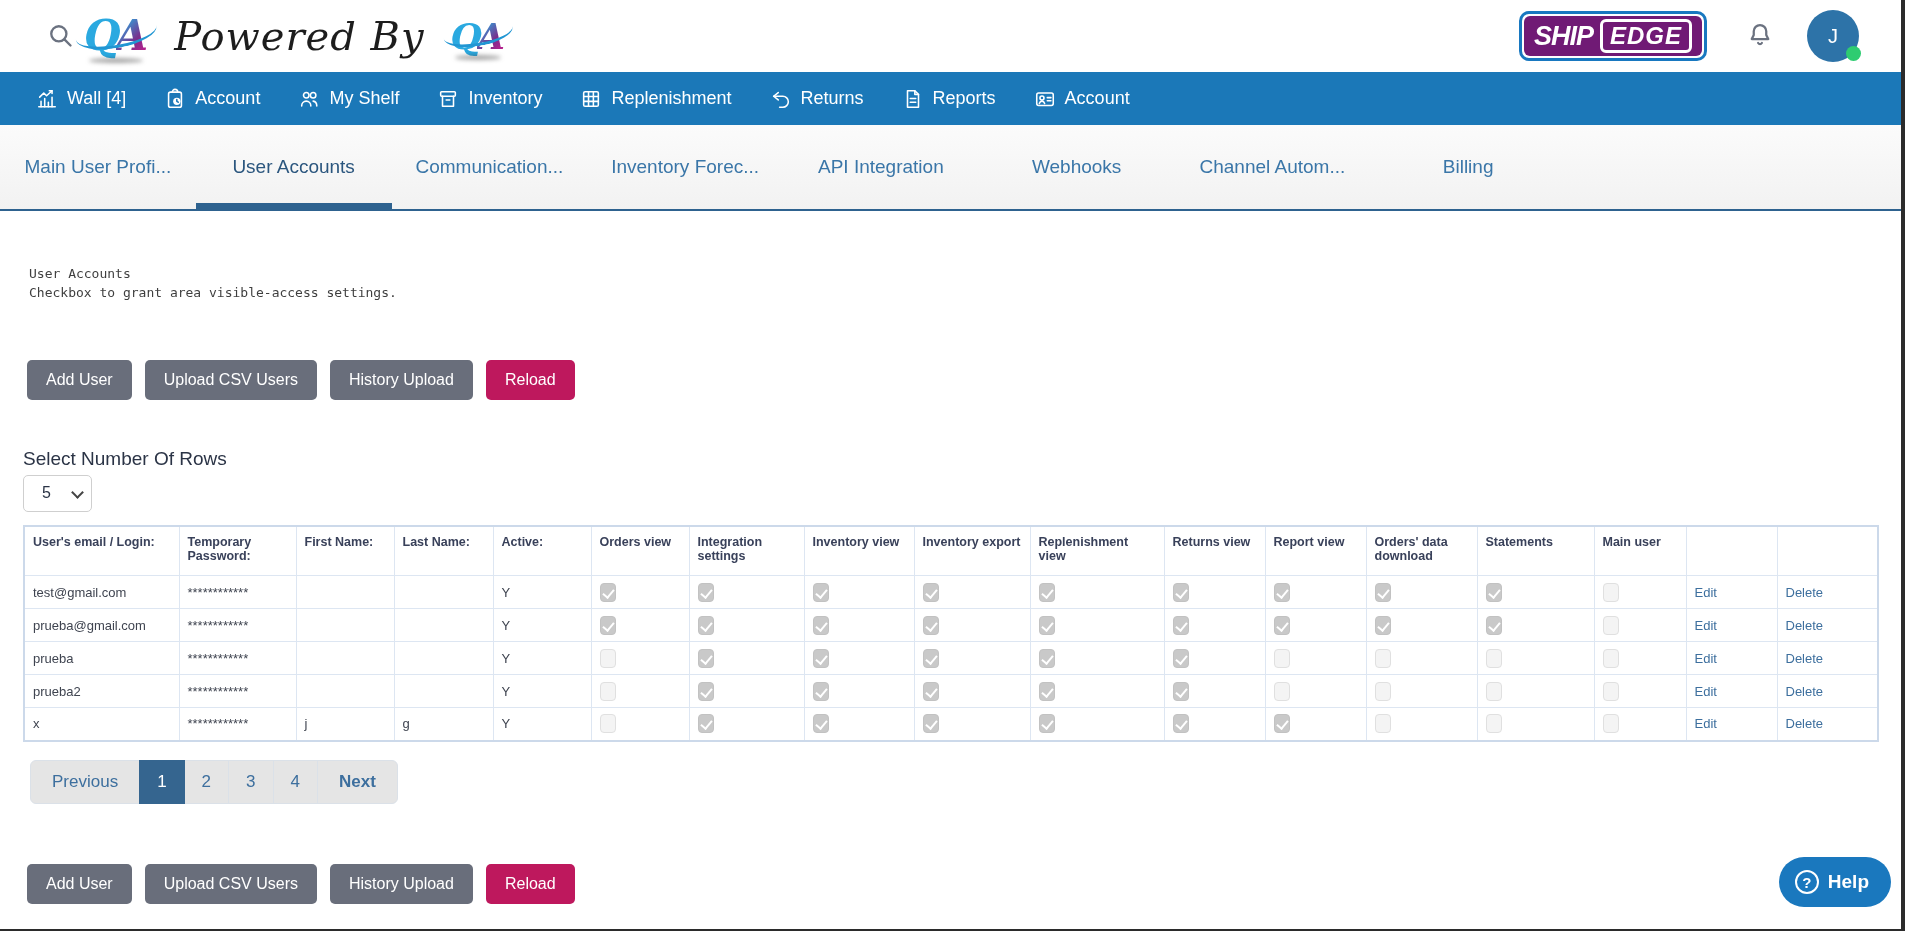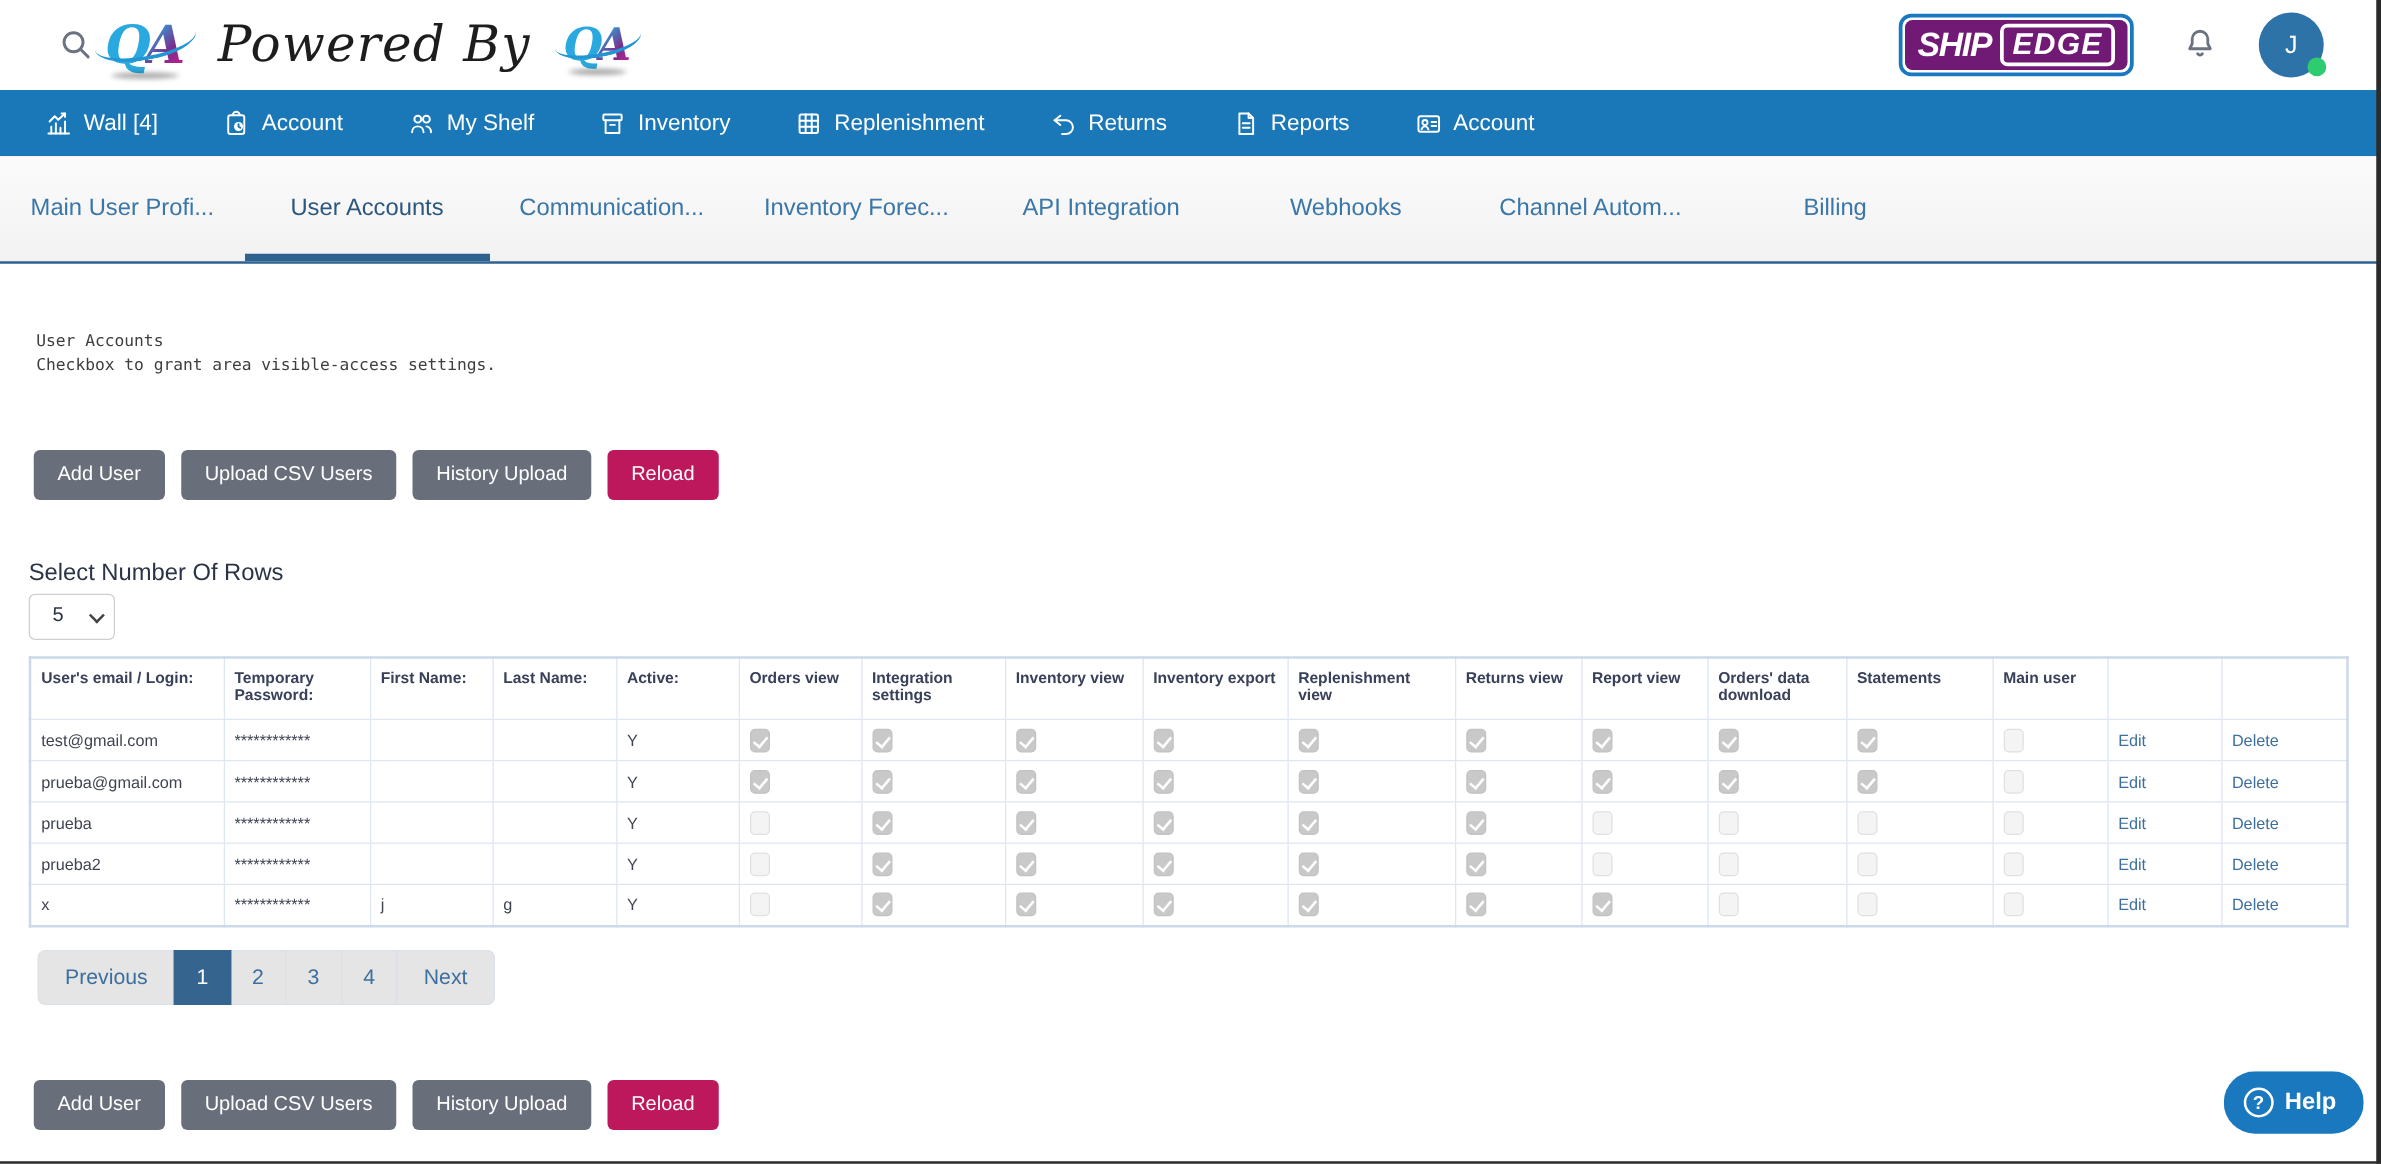--- a/index.html
+++ b/index.html
@@ -37,21 +37,21 @@
 
   .bell-btn { margin-left:38px; }
   .bell-btn svg { width:30px; height:30px; }
   .avatar-wrap { position:relative; margin-left:32px; cursor:pointer; }
   .avatar { width:52px; height:52px; border-radius:50%; background:#2d73a8; color:#fff;
     display:flex; align-items:center; justify-content:center; font-size:20px; }
   .status-dot { position:absolute; right:-2px; bottom:1px; width:15px; height:15px;
     border-radius:50%; background:#2ecc71; }
 
   
-  .main-nav { height:53px; background:#1b78b8; display:flex; align-items:center; padding:0 36px; gap:52px; }
+  .main-nav { height:53px; background:#1b78b8; display:flex; align-items:center; padding:0 36px; gap:38px; }
   .nav-item { display:flex; align-items:center; gap:9px; color:#fff; font-size:18px; cursor:pointer; white-space:nowrap; }
   .nav-item svg { width:22px; height:22px; display:block; }
 
   
   .tabbar-wrap { height:86px; background:linear-gradient(#fbfbfb,#f2f2f2); border-bottom:2px solid #2e628f; }
   .tabbar { display:flex; width:1566px; height:100%; }
   .tab { flex:1; display:flex; align-items:center; justify-content:center; font-size:19px;
     color:#3a76a8; cursor:pointer; position:relative; white-space:nowrap; overflow:hidden; }
   .tab.active { color:#2b567e; }
   .tab.active::after { content:""; position:absolute; left:0; right:0; bottom:0; height:6px; background:#2e628f; }
@@ -88,21 +88,21 @@
   .cb.checked::after { content:""; position:absolute; left:4.5px; top:3px; width:5px; height:9px;
     border-right:2.5px solid #fff; border-bottom:2.5px solid #fff; transform:rotate(40deg); }
   a.row-link { color:#3d6f9e; text-decoration:none; cursor:pointer; }
 
   
   .pagination { display:flex; margin-top:18px; padding-left:7px; }
   .page-btn { border:1px solid #dbe1e8; background:#e5e5e5; color:#3d6f9e; font-size:17px;
     padding:0 17px; height:44px; display:flex; align-items:center; justify-content:center;
     cursor:pointer; font-family:inherit; margin-left:-1px; min-width:44px; }
   .page-btn.first { border-radius:6px 0 0 6px; margin-left:0; padding:0 21px; }
-  .page-btn.last { border-radius:0 6px 6px 0; padding:0 21px; }
+  .page-btn.last { border-radius:0 6px 6px 0; padding:0 21px;font-weight:bold; }
   .page-btn.active { background:#35658f; color:#fff; border-color:#35658f; z-index:2; }
 
   
   .help-btn { position:fixed; right:14px; bottom:24px; height:50px; background:#1a78be; color:#fff;
     border:none; border-radius:26px; font-size:19px; font-weight:bold; padding:0 22px 0 16px;
     display:flex; align-items:center; gap:9px; cursor:pointer; font-family:inherit; z-index:40; }
   .help-q { width:24px; height:24px; border:2px solid #fff; border-radius:50%; display:flex;
     align-items:center; justify-content:center; font-size:15px; font-weight:bold; }
 </style>
 </head>

